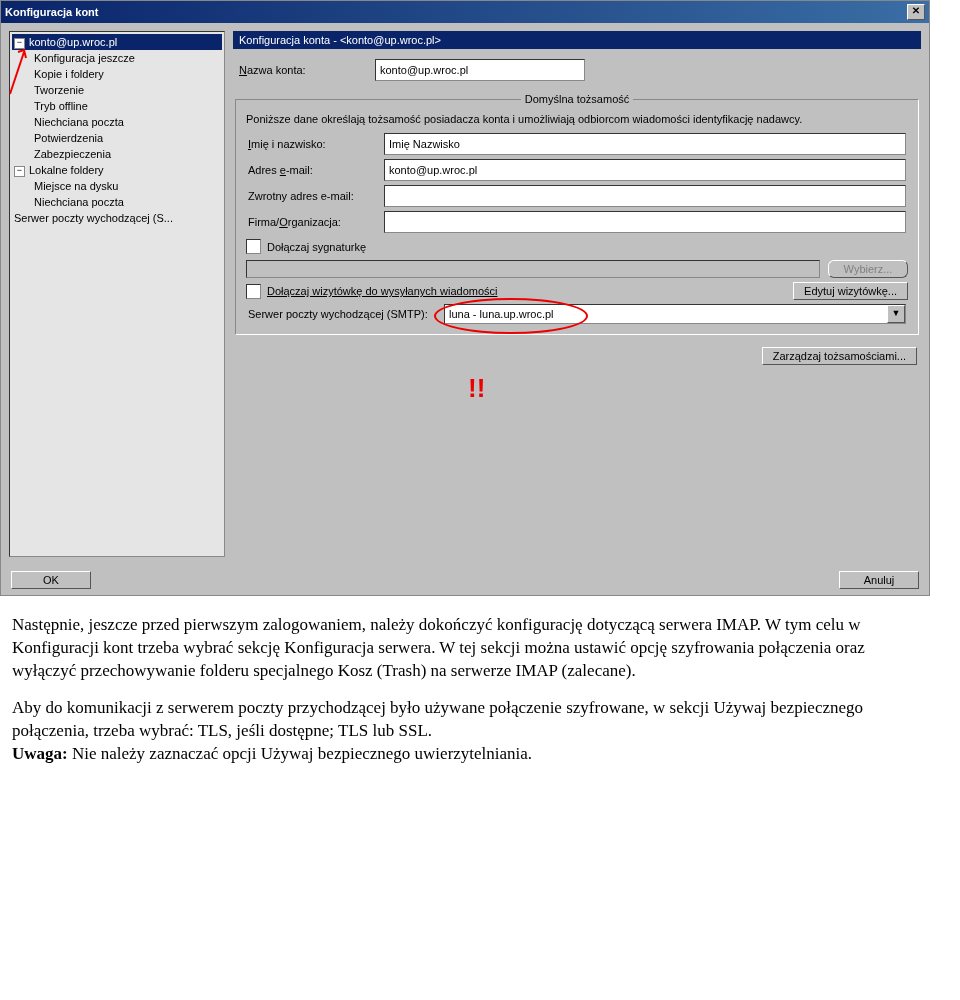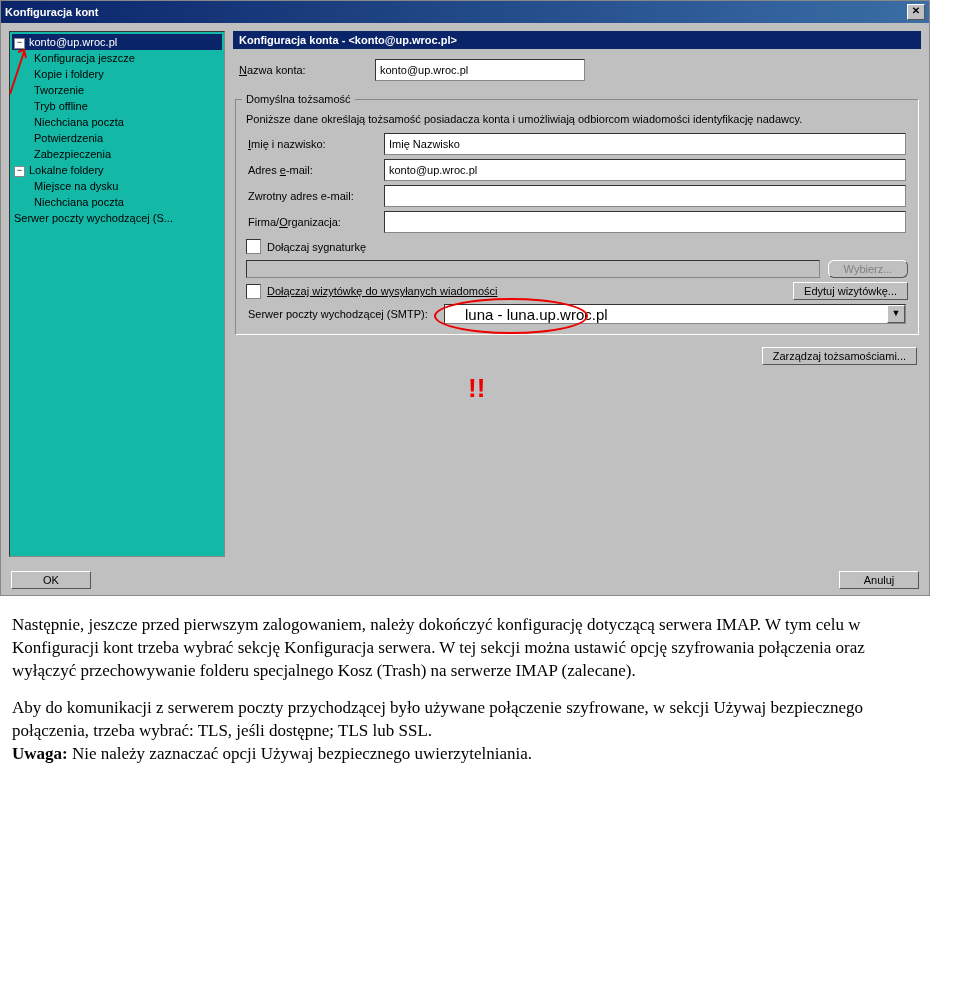--- a/index.html
+++ b/index.html
@@ -39,21 +39,21 @@
     cursor: pointer;
   }
   .body {
     display: flex;
     padding: 8px;
     gap: 8px;
     background: #c0c0c0;
   }
   .tree-panel {
     width: 210px;
-    background: #14b8a6;
+    background: #e5e5e5;
     border: 1px inset #888;
     padding: 2px;
     font-size: 11px;
     line-height: 16px;
     position: relative;
     height: 520px;
   }
   .tree-item {
     padding: 0 2px;
     white-space: nowrap;
@@ -84,21 +84,21 @@
   .main-panel {
     flex: 1;
     display: flex;
     flex-direction: column;
     gap: 6px;
   }
   .section-title {
     background: #0a246a;
     color: #fff;
     padding: 3px 6px;
-    font-weight: bold;
+    font-weight: normal;
     font-size: 11px;
   }
   .form-row {
     display: flex;
     align-items: center;
     gap: 6px;
     margin: 4px 6px;
   }
   .form-row label { width: 130px; }
   .u { text-decoration: underline; }
@@ -111,21 +111,21 @@
     font-family: Tahoma, Arial, sans-serif;
     font-size: 11px;
   }
   .txt.small { width: 200px; flex: none; }
   fieldset {
     border: 1px solid #fff;
     border-top-color: #888; border-left-color: #888;
     margin: 2px 2px;
     padding: 6px;
   }
-  legend { padding: 0 4px; }
+  legend { padding: 0 4px; text-align: center; }
   .hint { margin: 2px 4px 8px 4px; }
   .chk-row {
     display: flex;
     align-items: center;
     gap: 6px;
     margin: 6px 4px;
   }
   .chk {
     width: 13px; height: 13px;
     border: 1px inset #888;
@@ -159,22 +159,22 @@
   .dropdown {
     flex: 1;
     display: flex;
     border: 1px inset #888;
     background: #fff;
     height: 18px;
     align-items: center;
   }
   .dropdown .val {
     flex: 1;
-    padding: 0 20px;
-    font-size: 15px;
+    padding: 0 4px;
+    font-size: 11px;
   }
   .dropdown .arrow {
     width: 16px; height: 16px;
     background: #c0c0c0;
     border: 1px solid #fff;
     border-right-color: #555; border-bottom-color: #555;
     text-align: center;
     line-height: 14px;
     font-size: 9px;
   }

